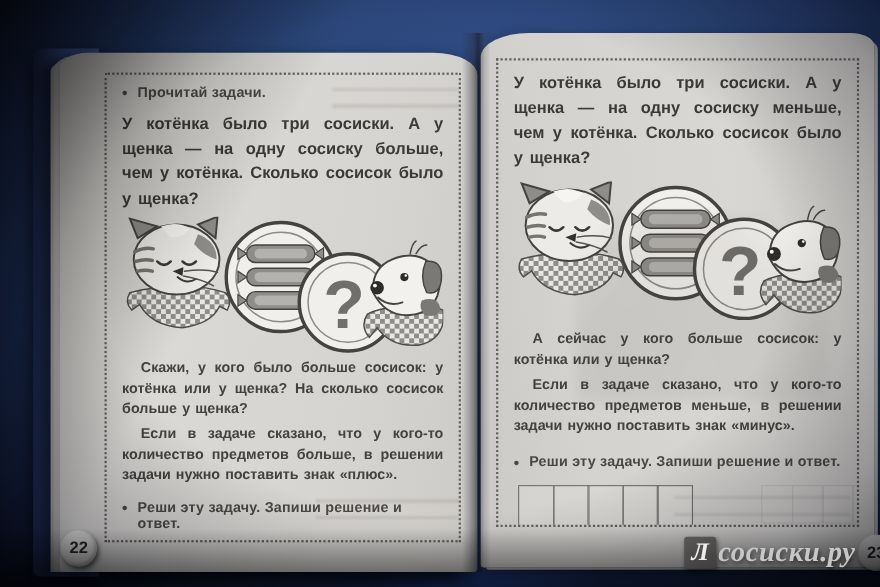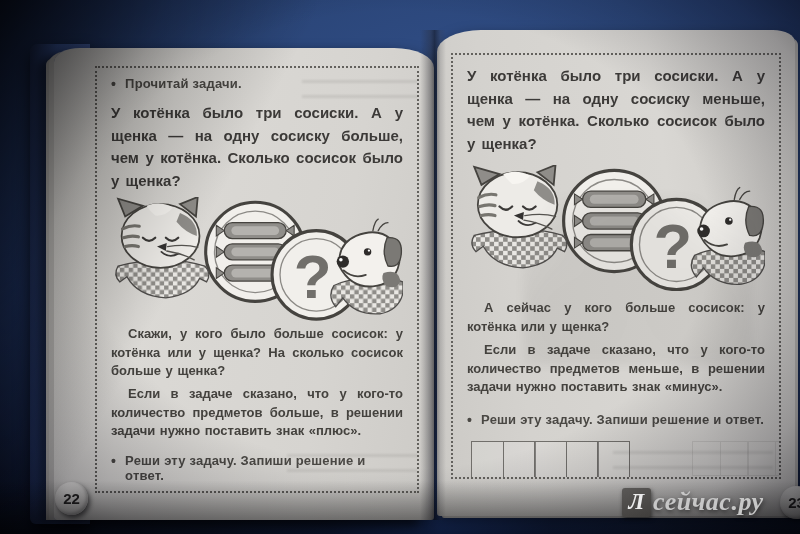--- a/index.html
+++ b/index.html
@@ -298,16 +298,16 @@
   </div>
 </div>
 
 <div class="gutter"></div>
 
 <div class="pgc pgc-left">22</div>
 <div class="pgc pgc-right">23</div>
 
 <div class="watermark">
   <span class="wm-logo">Л</span>
-  <span class="wm-text">сейчас.ру</span>
+  <span class="wm-text">сосиски.ру</span>
 </div>
 
 <div class="vignette"></div>
 
 </body></html>

